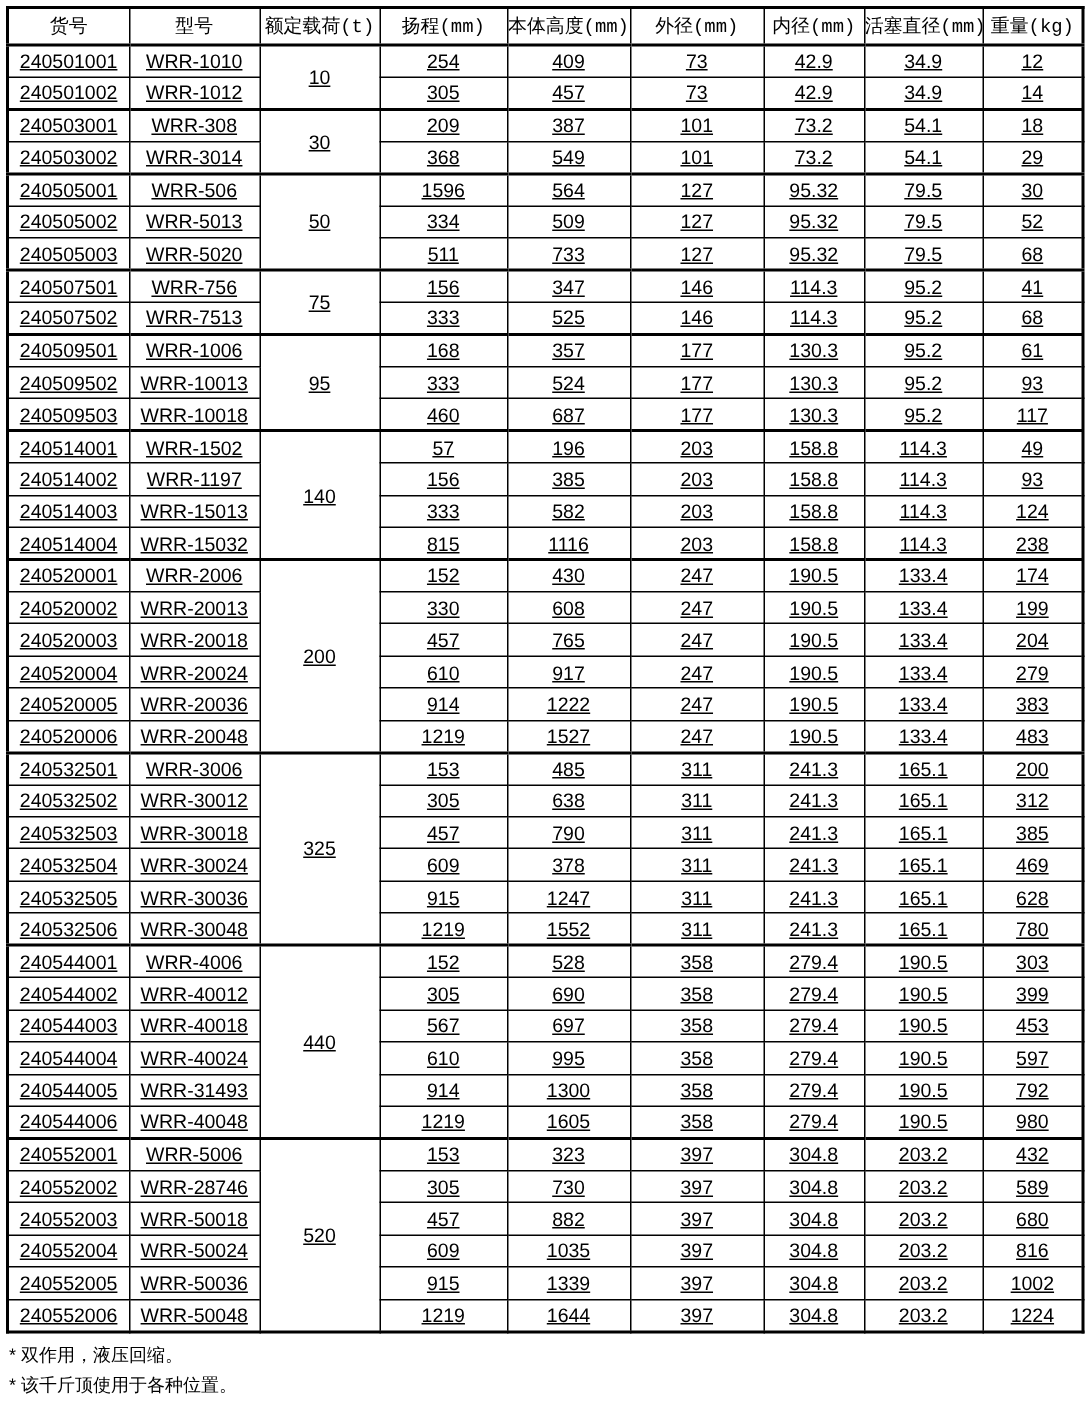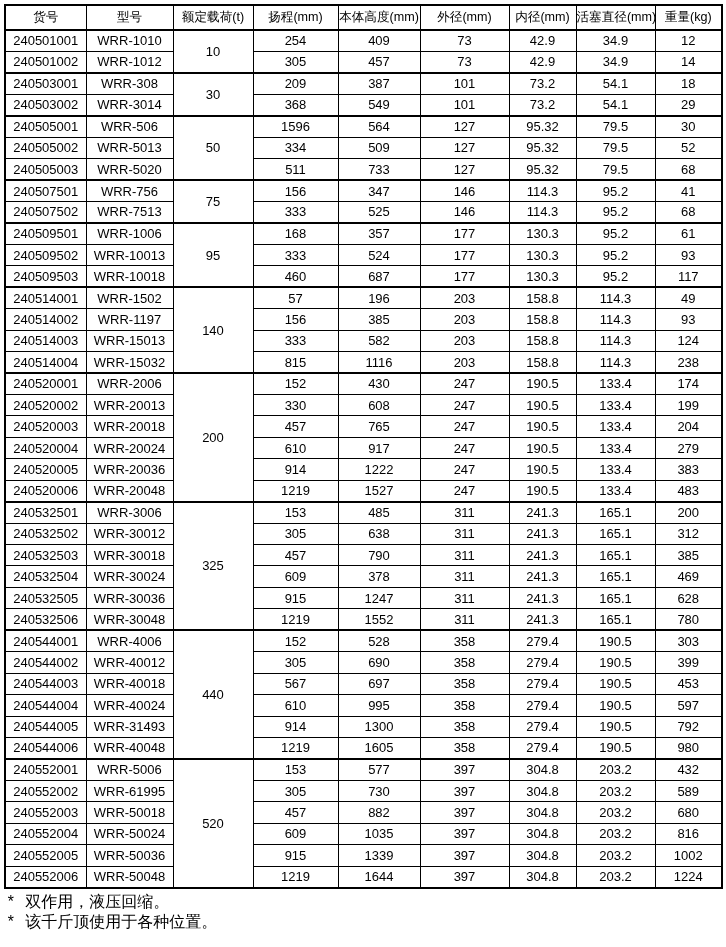--- a/index.html
+++ b/index.html
@@ -29,51 +29,52 @@
     text-align: center;
     vertical-align: middle;
     font-weight: normal;
     font-size: 13px;
     padding: 0;
     white-space: nowrap;
     overflow: hidden;
   }
   .spec-table thead tr {
     height: 25px;
+    font-family: Liberation Mono, monospace;
   }
   .spec-table thead th {
     font-size: 12.6px;
     border-bottom-width: 2px;
   }
   .spec-table tbody tr {
     height: 21.45px;
+    text-decoration: underline;
   }
   .spec-table tbody tr.group-start td {
     border-top-width: 2px;
   }
   
   col.c-itemno   { width: 81px; }
   col.c-model    { width: 87px; }
   col.c-load     { width: 80px; }
   col.c-stroke   { width: 85px; }
   col.c-bodyh    { width: 82px; }
   col.c-outerd   { width: 89px; }
   col.c-innerd   { width: 67px; }
   col.c-pistond  { width: 79px; }
   col.c-weight   { width: 67px; }
 
   .footnotes {
     padding: 4px 0 0 2px;
   }
   .footnote {
-    font-size: 16px;
+    font-size: 12px;
     height: 20px;
     line-height: 20px;
     white-space: nowrap;
-    font-family: Liberation Mono, monospace;
   }
 </style>
 </head>
 <body>
 
 <div class="page">
   <table class="spec-table">
     <colgroup>
       <col class="c-itemno">
       <col class="c-model">
@@ -446,29 +447,29 @@
           <td>358</td>
           <td>279.4</td>
           <td>190.5</td>
           <td>980</td>
         </tr>
         <tr class="group-start">
           <td>240552001</td>
           <td>WRR-5006</td>
           <td rowspan="6">520</td>
           <td>153</td>
-          <td>577</td>
+          <td>323</td>
           <td>397</td>
           <td>304.8</td>
           <td>203.2</td>
           <td>432</td>
         </tr>
         <tr>
           <td>240552002</td>
-          <td>WRR-61995</td>
+          <td>WRR-28746</td>
           <td>305</td>
           <td>730</td>
           <td>397</td>
           <td>304.8</td>
           <td>203.2</td>
           <td>589</td>
         </tr>
         <tr>
           <td>240552003</td>
           <td>WRR-50018</td>

